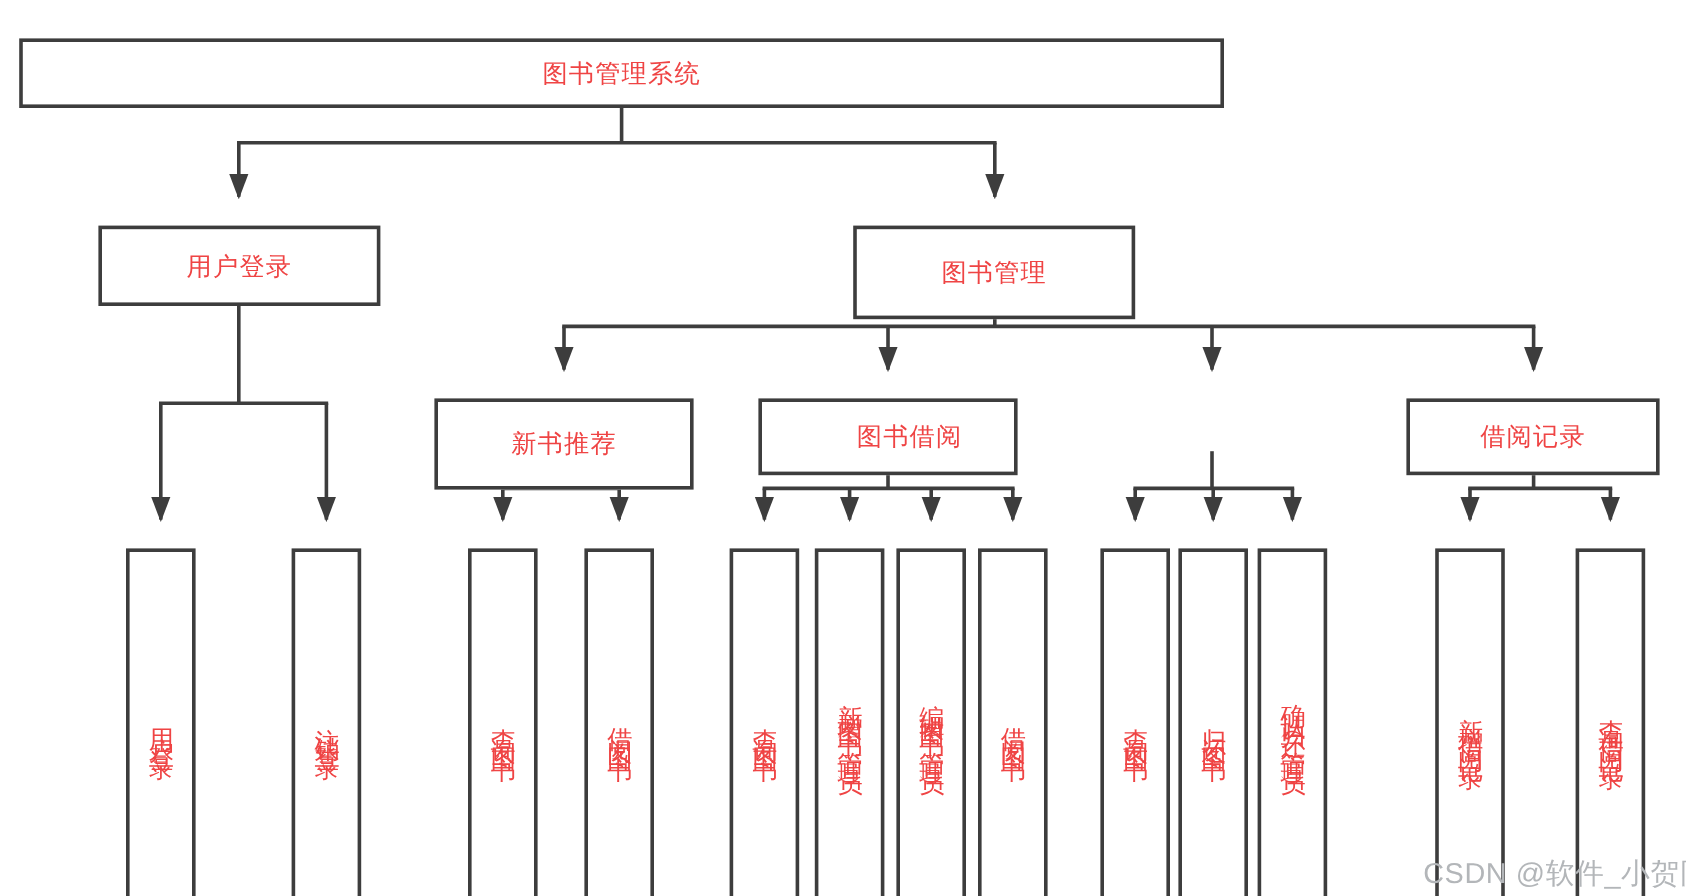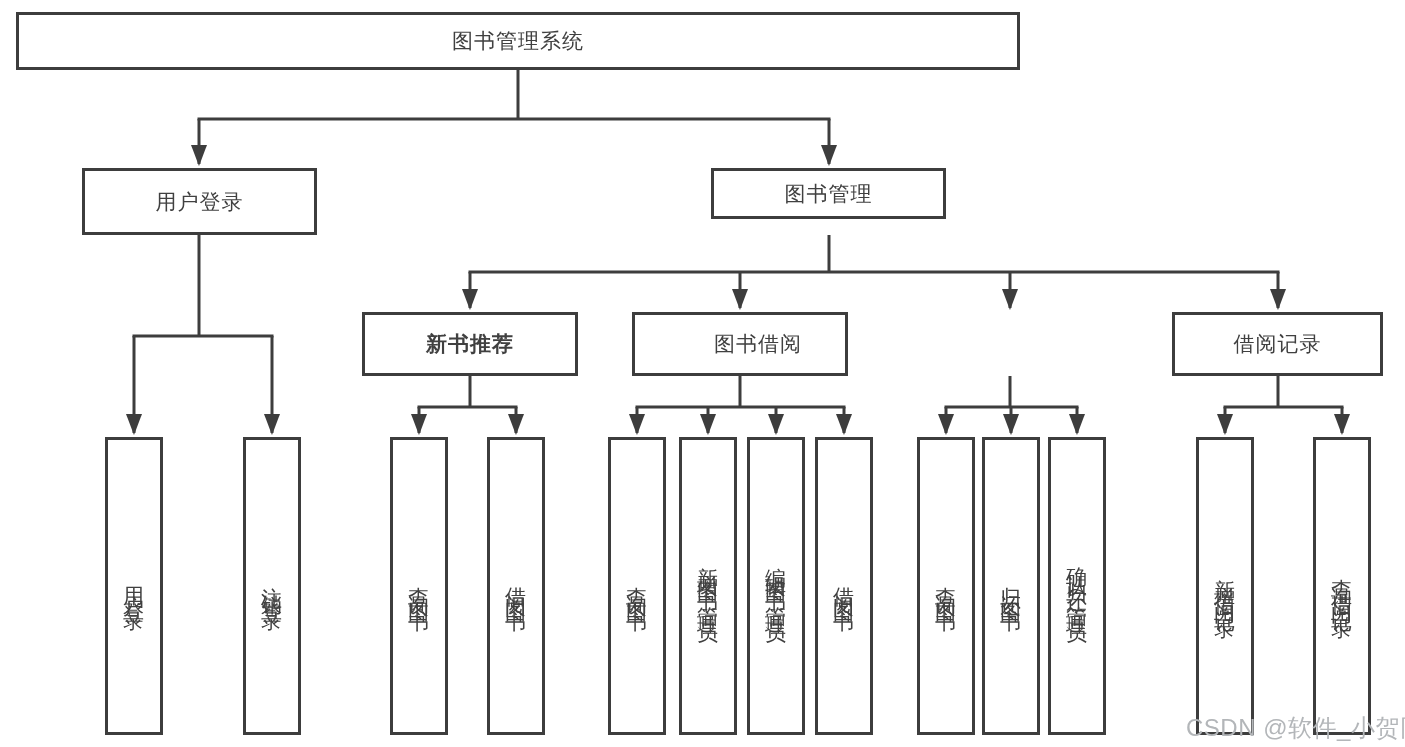--- a/index.html
+++ b/index.html
@@ -12,39 +12,40 @@
   }
   #connectors{position:absolute;left:0;top:0;z-index:1;}
   .box{
     position:absolute;
     box-sizing:border-box;
     border:3px solid #3d3d3d;
     background:#ffffff;
     display:flex;
     align-items:center;
     justify-content:center;
-    color:#404040;
+    color:#ef4444;
     z-index:2;
+    margin-top:20px;
   }
   .h{font-size:21px;letter-spacing:1px;white-space:nowrap;}
   .v .vtext{
     writing-mode:vertical-rl;
     text-orientation:mixed;
     font-size:21px;
     letter-spacing:8px;
     line-height:1;
     white-space:nowrap;
   }
   
   .n-root{left:16px;top:12px;width:1004px;height:58px;}
   
   .n-l2-0{left:82px;top:168px;width:235px;height:67px;}
-  .n-l2-1{left:711px;top:168px;width:235px;height:51px;}
+  .n-l2-1{left:711px;top:168px;width:235px;height:78px;}
   
-  .n-l3-0{left:362px;top:312px;width:216px;height:64px;font-weight:bold;}
+  .n-l3-0{left:362px;top:312px;width:216px;height:76px;}
   .n-l3-1{left:632px;top:312px;width:216px;height:64px;padding-left:36px;}
   .n-l3-2{left:902px;top:312px;width:215px;height:64px;}
   .n-l3-3{left:1172px;top:312px;width:211px;height:64px;}
   
   .leaf{top:437px;width:58px;height:298px;}
   .lf-0{left:105px;}
   .lf-1{left:243px;}
   .lf-2{left:390px;}
   .lf-3{left:487px;}
   .lf-4{left:608px;}

